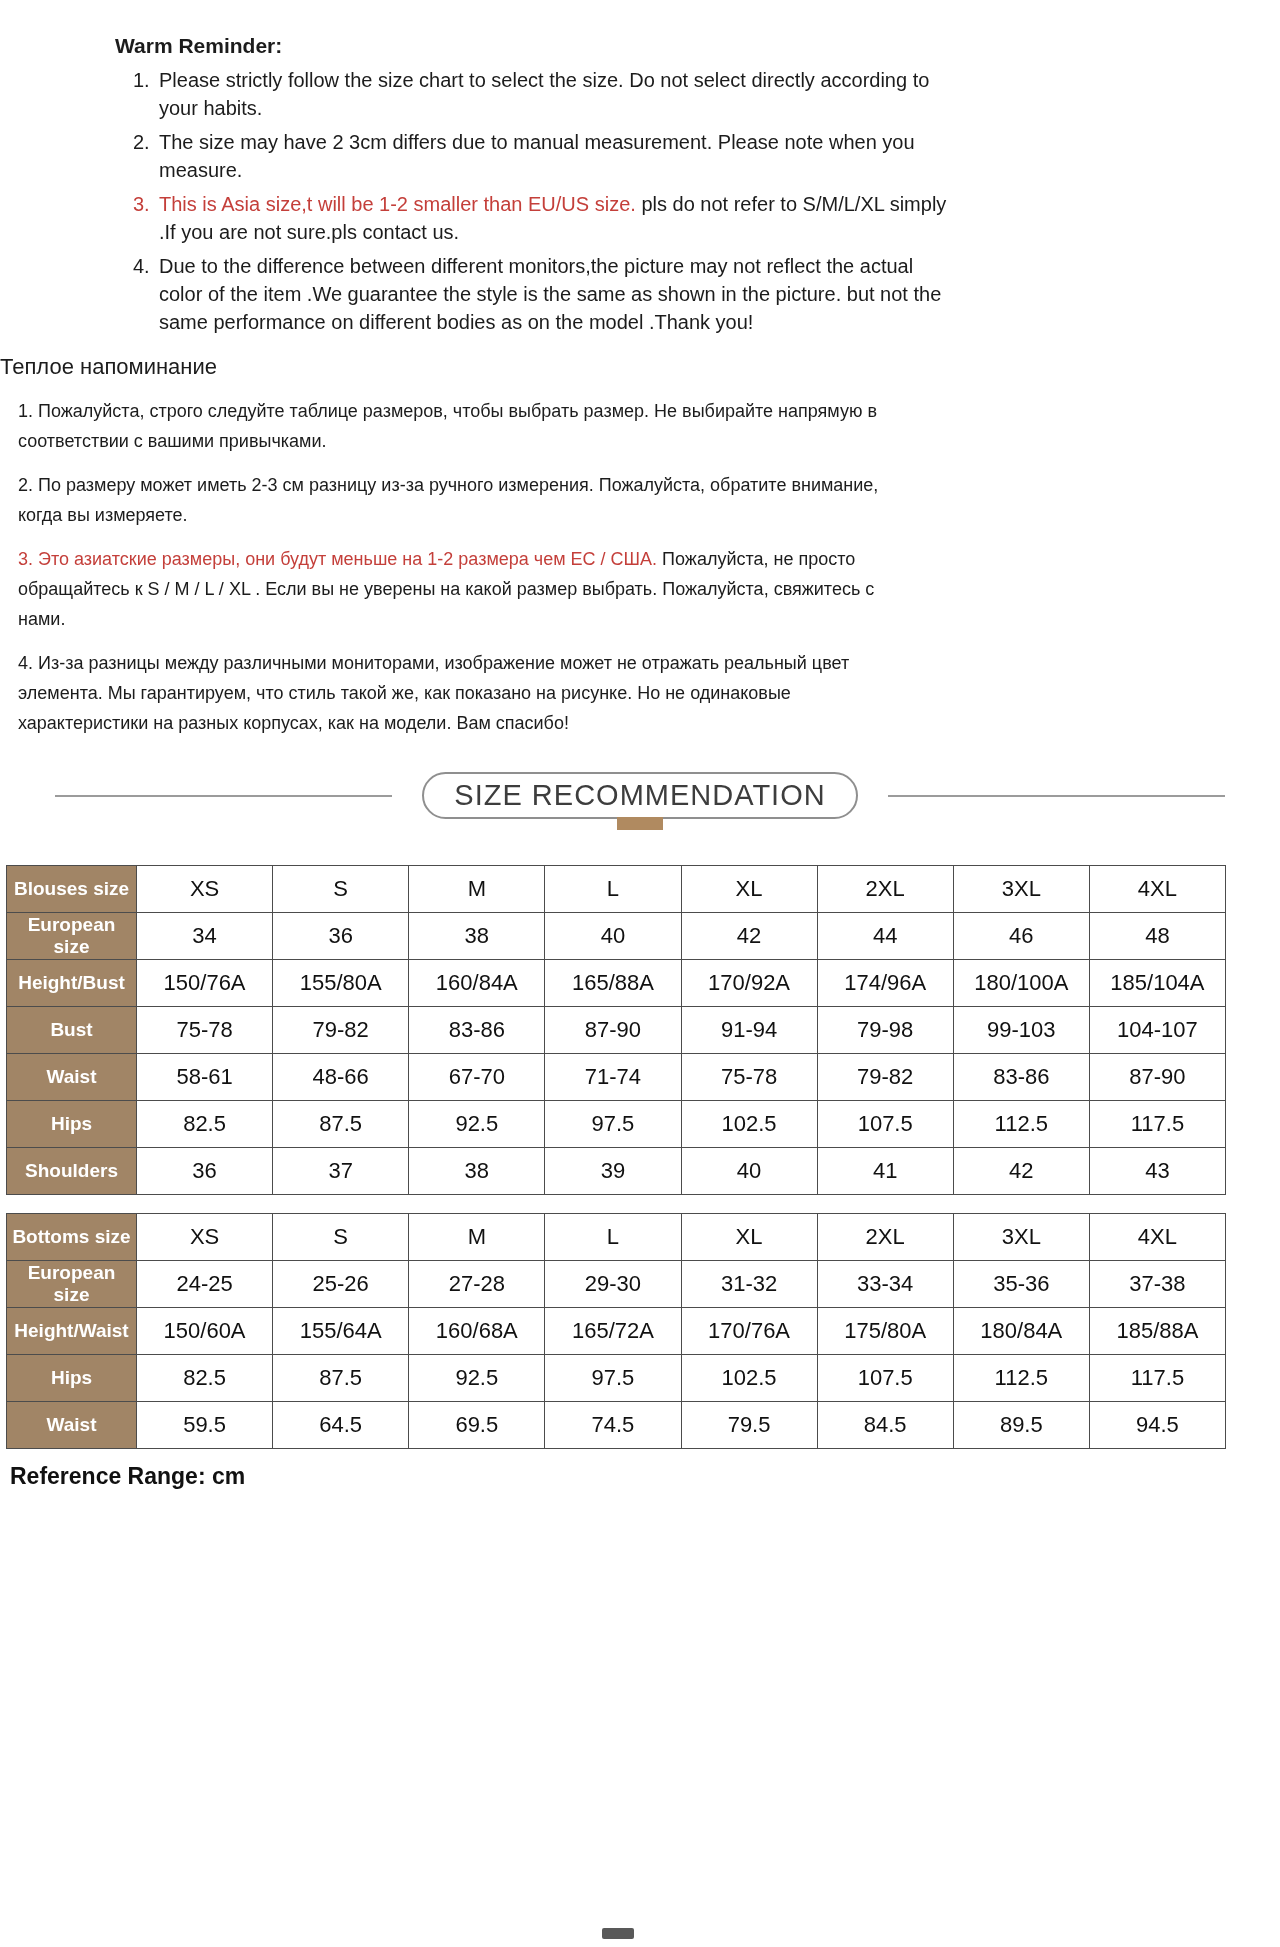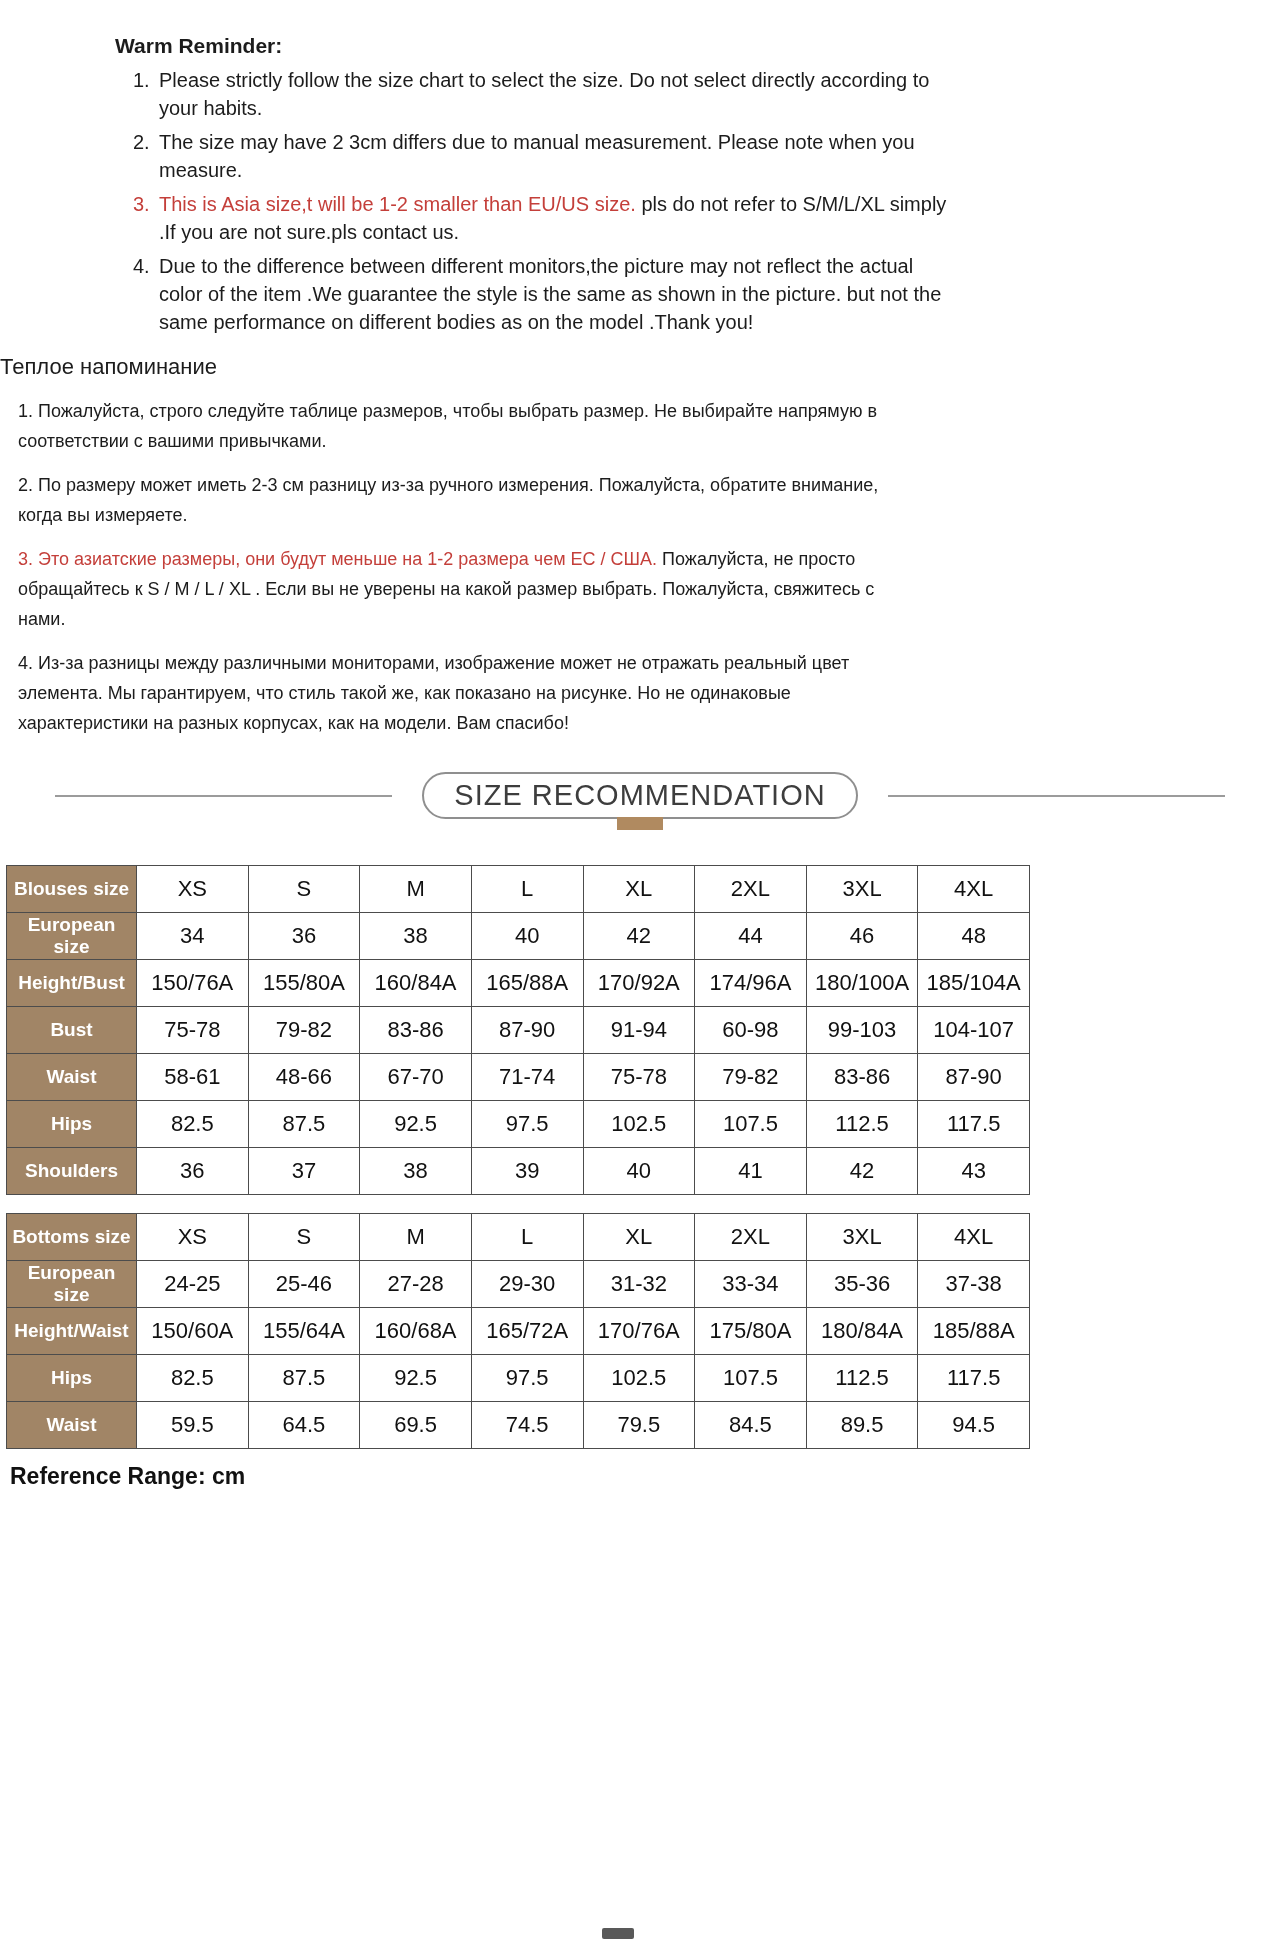--- a/index.html
+++ b/index.html
@@ -29,21 +29,21 @@
     position:relative; margin:0 30px; border:2px solid #8f8f8f; border-radius:32px;
     padding:5px 30px; font-size:29px; letter-spacing:1px; color:#3d3d3d; background:#fff;
     white-space:nowrap;
   }
   .pill-tab {
     position:absolute; left:50%; transform:translateX(-50%); bottom:-13px;
     width:46px; height:13px; background: var(--tab, #b08a60);
   }
 
   
-  table.tbl { border-collapse:collapse; table-layout:fixed; width:1024px; margin:46px 0 0 6px; }
+  table.tbl { border-collapse:collapse; table-layout:fixed; width:1220px; margin:46px 0 0 6px; }
   table.tbl + table.tbl { margin-top:18px; }
   .tbl td {
     border:1px solid var(--border, #4c4c4c); text-align:center; vertical-align:middle;
     height:47px; font-size:22px; background:#fff; color:#111; padding:0 2px;
   }
   .tbl td.lbl {
     background: var(--brown, #a18566); color:#fff; font-size:19px; font-weight:bold; line-height:1.15;
   }
   col.c-lbl { width:130px; }
 
@@ -149,21 +149,21 @@
         <td>180/100A</td>
         <td>185/104A</td>
       </tr>
       <tr>
         <td class="lbl">Bust</td>
         <td>75-78</td>
         <td>79-82</td>
         <td>83-86</td>
         <td>87-90</td>
         <td>91-94</td>
-        <td>60-98</td>
+        <td>79-98</td>
         <td>99-103</td>
         <td>104-107</td>
       </tr>
       <tr>
         <td class="lbl">Waist</td>
         <td>58-61</td>
         <td>48-66</td>
         <td>67-70</td>
         <td>71-74</td>
         <td>75-78</td>
@@ -216,21 +216,21 @@
         <td>M</td>
         <td>L</td>
         <td>XL</td>
         <td>2XL</td>
         <td>3XL</td>
         <td>4XL</td>
       </tr>
       <tr>
         <td class="lbl">European size</td>
         <td>24-25</td>
-        <td>25-46</td>
+        <td>25-26</td>
         <td>27-28</td>
         <td>29-30</td>
         <td>31-32</td>
         <td>33-34</td>
         <td>35-36</td>
         <td>37-38</td>
       </tr>
       <tr>
         <td class="lbl">Height/Waist</td>
         <td>150/60A</td>

